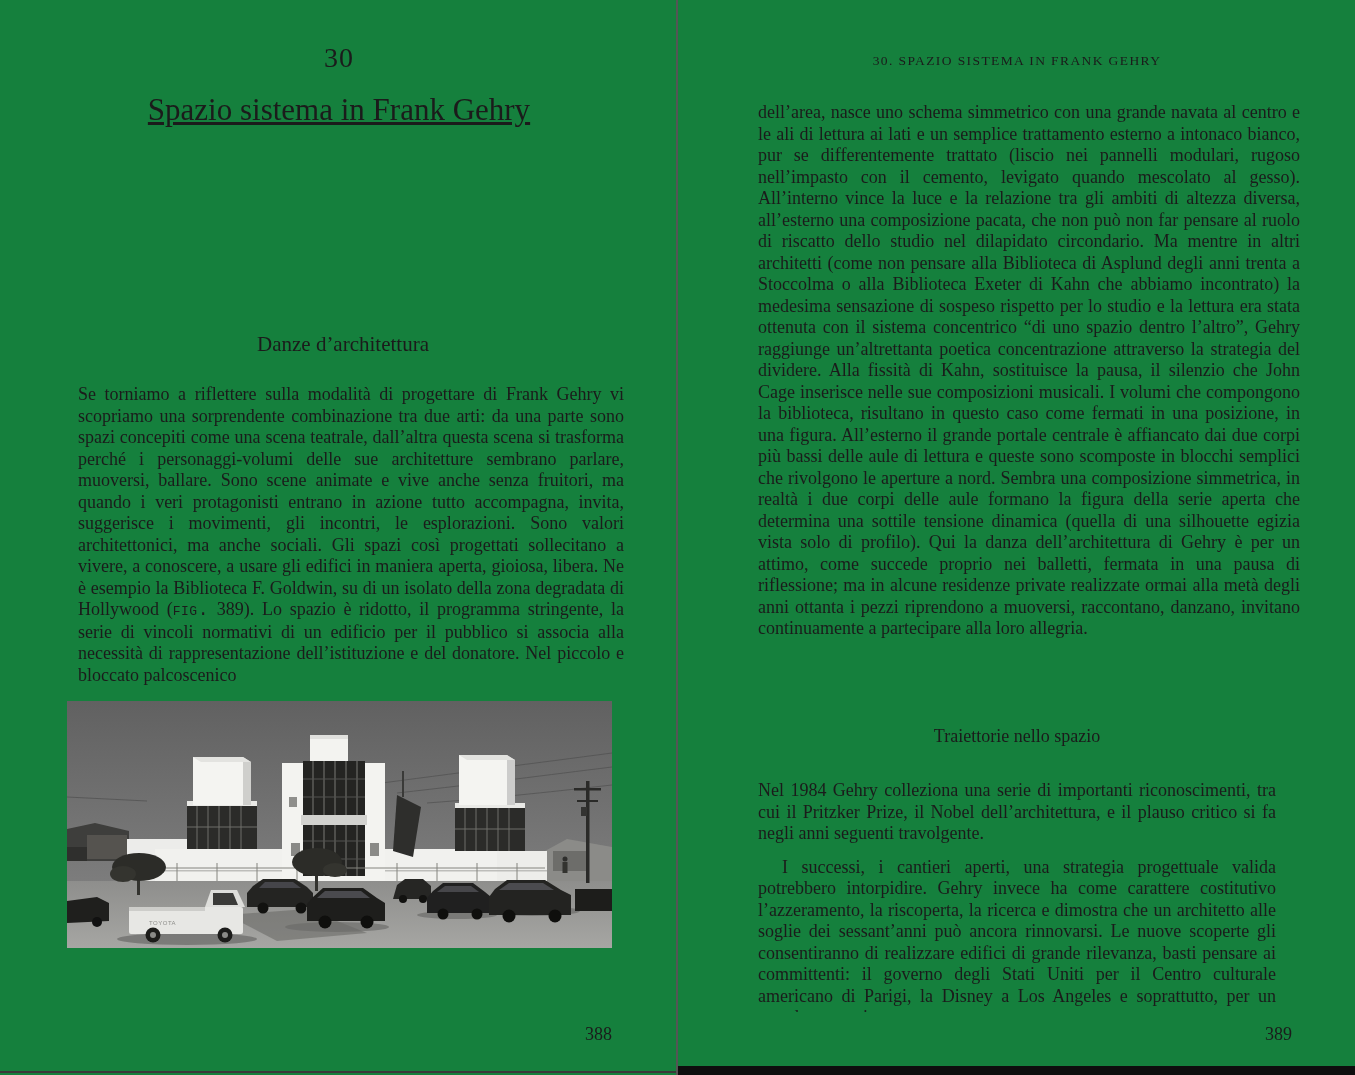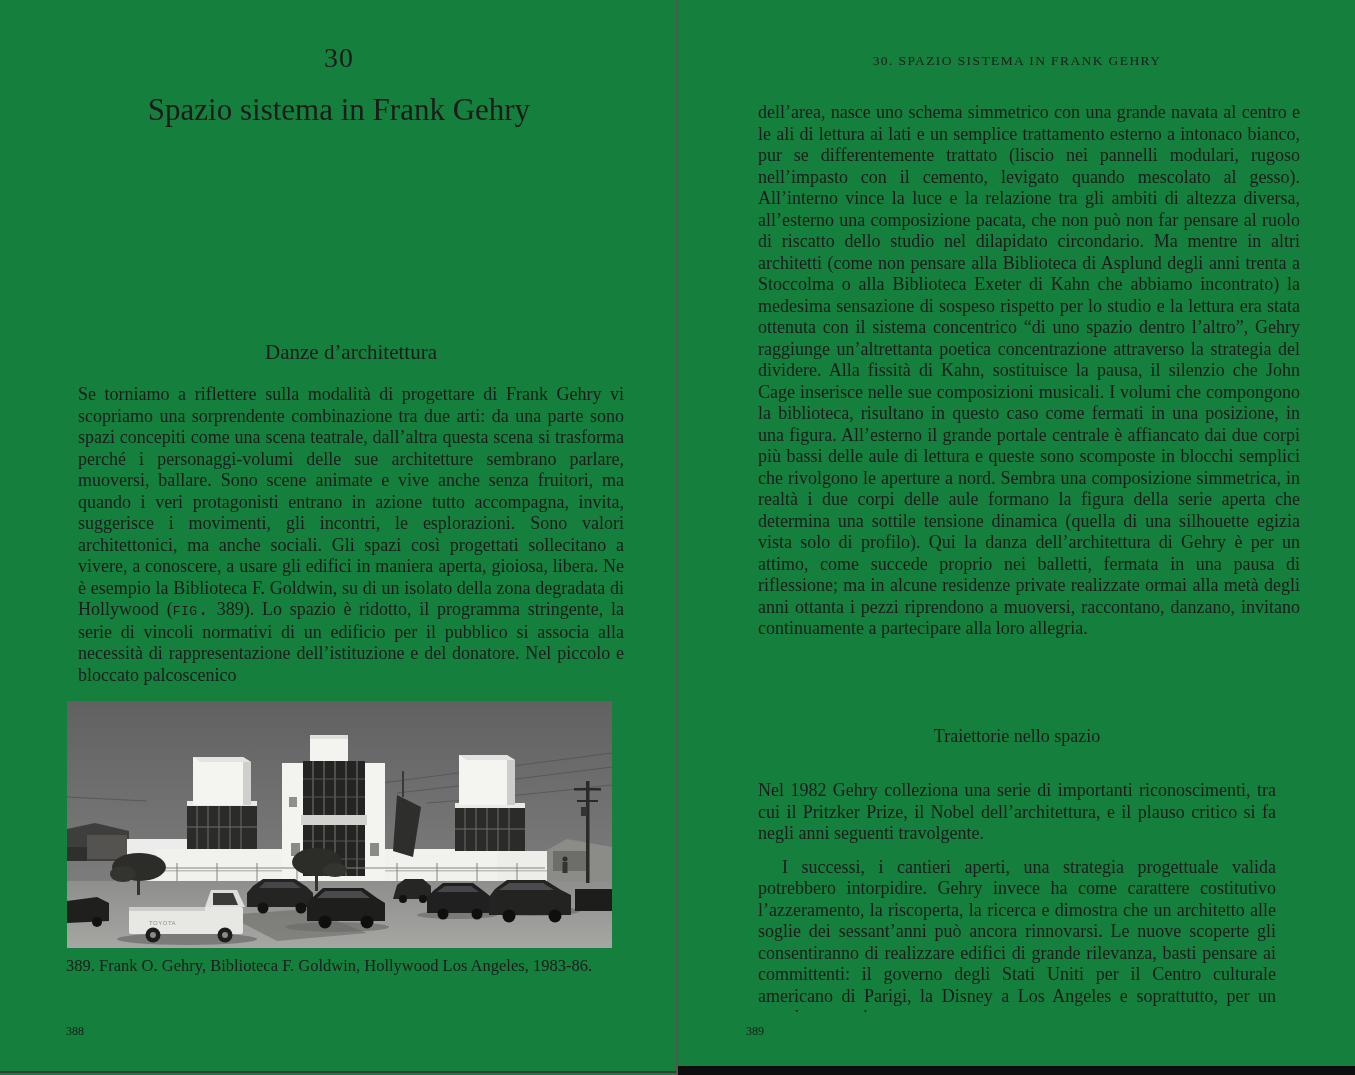--- a/index.html
+++ b/index.html
@@ -9,40 +9,40 @@
   }
   .abs{position:absolute;}
   .page{position:absolute;top:0;height:1075px;background:#15803d;}
   .page-left{left:0;width:676px;}
   .page-right{left:678px;width:677px;padding-left:12px;}
   .divider{position:absolute;top:0;left:676px;width:2px;height:1075px;background:#555;}
   .edge-bottom-left{position:absolute;left:0;top:1071px;width:676px;height:2px;background:#3a3a3a;}
   .edge-bottom-right{position:absolute;left:678px;top:1066px;width:677px;height:9px;background:#0e0e0e;}
 
   .chapter-number{left:66px;top:42px;width:546px;text-align:center;font-size:28px;letter-spacing:1px;}
-  .chapter-title{left:66px;top:92px;width:546px;text-align:center;font-size:31px;font-weight:normal;margin:0;}
-  .section-heading{left:66px;top:328px;width:546px;text-align:center;font-size:21px;font-weight:normal;margin:12px;}
+  .chapter-title{left:66px;top:92px;width:546px;text-align:center;font-size:31px;font-weight:normal;margin:0;text-decoration:underline;}
+  .section-heading{left:66px;top:328px;width:546px;text-align:center;font-size:21px;font-weight:normal;margin:4px;}
   .section-heading-2{left:68px;top:726px;width:542px;text-align:center;font-size:18px;font-weight:normal;margin:0;}
 
   .body-text{
     font-size:18px;line-height:21.5px;text-align:justify;margin:12px;
     hyphens:auto;-webkit-hyphens:auto;
   }
   .left-body{left:66px;top:372px;width:546px;height:328px;overflow:hidden;}
   .right-body-1{left:68px;top:90px;width:542px;height:636px;overflow:hidden;}
   .right-body-2{left:68px;top:768px;width:542px;height:244px;overflow:hidden;}
   .indented{text-indent:24px;}
   .smallcaps{font-variant:small-caps;letter-spacing:0.5px;font-family:Liberation Mono, monospace;}
 
   .running-header{left:68px;top:53px;width:542px;text-align:center;font-size:13.5px;letter-spacing:1.4px;}
 
   .figure-photo{left:67px;top:701px;width:545px;height:247px;}
   .figure-photo svg{display:block;width:100%;height:100%;}
   .caption{left:66px;top:956px;width:546px;font-size:16.5px;text-align:left;}
-  .page-number{top:1024px;width:546px;text-align:left;font-size:12px;}
+  .page-number{top:1024px;width:546px;text-align:right;font-size:18px;}
   .pn-left{left:66px;}
   .pn-right{left:68px;}
 </style>
 </head>
 <body>
 
 <div class="spread">
 
   <div class="page page-left">
     <div class="abs chapter-number">30</div>
@@ -239,33 +239,32 @@
           <rect x="514" y="106" width="6" height="9" fill="#333331"></rect>
         </g>
 
         <g>
           <circle cx="498" cy="158" r="2.5" fill="#2e2e2c"></circle>
           <rect x="495.5" y="161" width="5" height="11" fill="#33332f"></rect>
         </g>
       </svg>
     </div>
 
-    <div class="abs caption">389. Frank O. Gehry, Biblioteca F. Goldwin, Hollywood Los Angeles, 1983-86.</div>
     <div class="abs page-number pn-left">388</div>
   </div>
 
   <div class="page page-right">
     <div class="abs running-header">30. SPAZIO SISTEMA IN FRANK GEHRY</div>
 
     <p class="abs body-text right-body-1">dell’area, nasce uno schema simmetrico con una grande navata al centro e le ali di lettura ai lati e un semplice trattamento esterno a intonaco bianco, pur se differentemente trattato (liscio nei pannelli modulari, rugoso nell’impasto con il cemento, levigato quando mescolato al gesso). All’interno vince la luce e la relazione tra gli ambiti di altezza diversa, all’esterno una composizione pacata, che non può non far pensare al ruolo di riscatto dello studio nel dilapidato circondario. Ma mentre in altri architetti (come non pensare alla Biblioteca di Asplund degli anni trenta a Stoccolma o alla Biblioteca Exeter di Kahn che abbiamo incontrato) la medesima sensazione di sospeso rispetto per lo studio e la lettura era stata ottenuta con il sistema concentrico “di uno spazio dentro l’altro”, Gehry raggiunge un’altrettanta poetica concentrazione attraverso la strategia del dividere. Alla fissità di Kahn, sostituisce la pausa, il silenzio che John Cage inserisce nelle sue composizioni musicali. I volumi che compongono la biblioteca, risultano in questo caso come fermati in una posizione, in una figura. All’esterno il grande portale centrale è affiancato dai due corpi più bassi delle aule di lettura e queste sono scomposte in blocchi semplici che rivolgono le aperture a nord. Sembra una composizione simmetrica, in realtà i due corpi delle aule formano la figura della serie aperta che determina una sottile tensione dinamica (quella di una silhouette egizia vista solo di profilo). Qui la danza dell’architettura di Gehry è per un attimo, come succede proprio nei balletti, fermata in una pausa di riflessione; ma in alcune residenze private realizzate ormai alla metà degli anni ottanta i pezzi riprendono a muoversi, raccontano, danzano, invitano continuamente a partecipare alla loro allegria.</p>
 
     <h2 class="abs section-heading-2">Traiettorie nello spazio</h2>
 
     <div class="abs right-body-2">
-      <p class="body-text">Nel 1982 Gehry colleziona una serie di importanti riconoscimenti, tra cui il Pritzker Prize, il Nobel dell’architettura, e il plauso critico si fa negli anni seguenti travolgente.</p>
+      <p class="body-text">Nel 1984 Gehry colleziona una serie di importanti riconoscimenti, tra cui il Pritzker Prize, il Nobel dell’architettura, e il plauso critico si fa negli anni seguenti travolgente.</p>
       <p class="body-text indented">I successi, i cantieri aperti, una strategia progettuale valida potrebbero intorpidire. Gehry invece ha come carattere costitutivo l’azzeramento, la riscoperta, la ricerca e dimostra che un architetto alle soglie dei sessant’anni può ancora rinnovarsi. Le nuove scoperte gli consentiranno di realizzare edifici di grande rilevanza, basti pensare ai committenti: il governo degli Stati Uniti per il Centro culturale americano di Parigi, la Disney a Los Angeles e soprattutto, per un grande museo in</p>
     </div>
 
     <div class="abs page-number pn-right">389</div>
   </div>
 
   <div class="divider"></div>
   <div class="edge-bottom-left"></div>
   <div class="edge-bottom-right"></div>
 </div>

